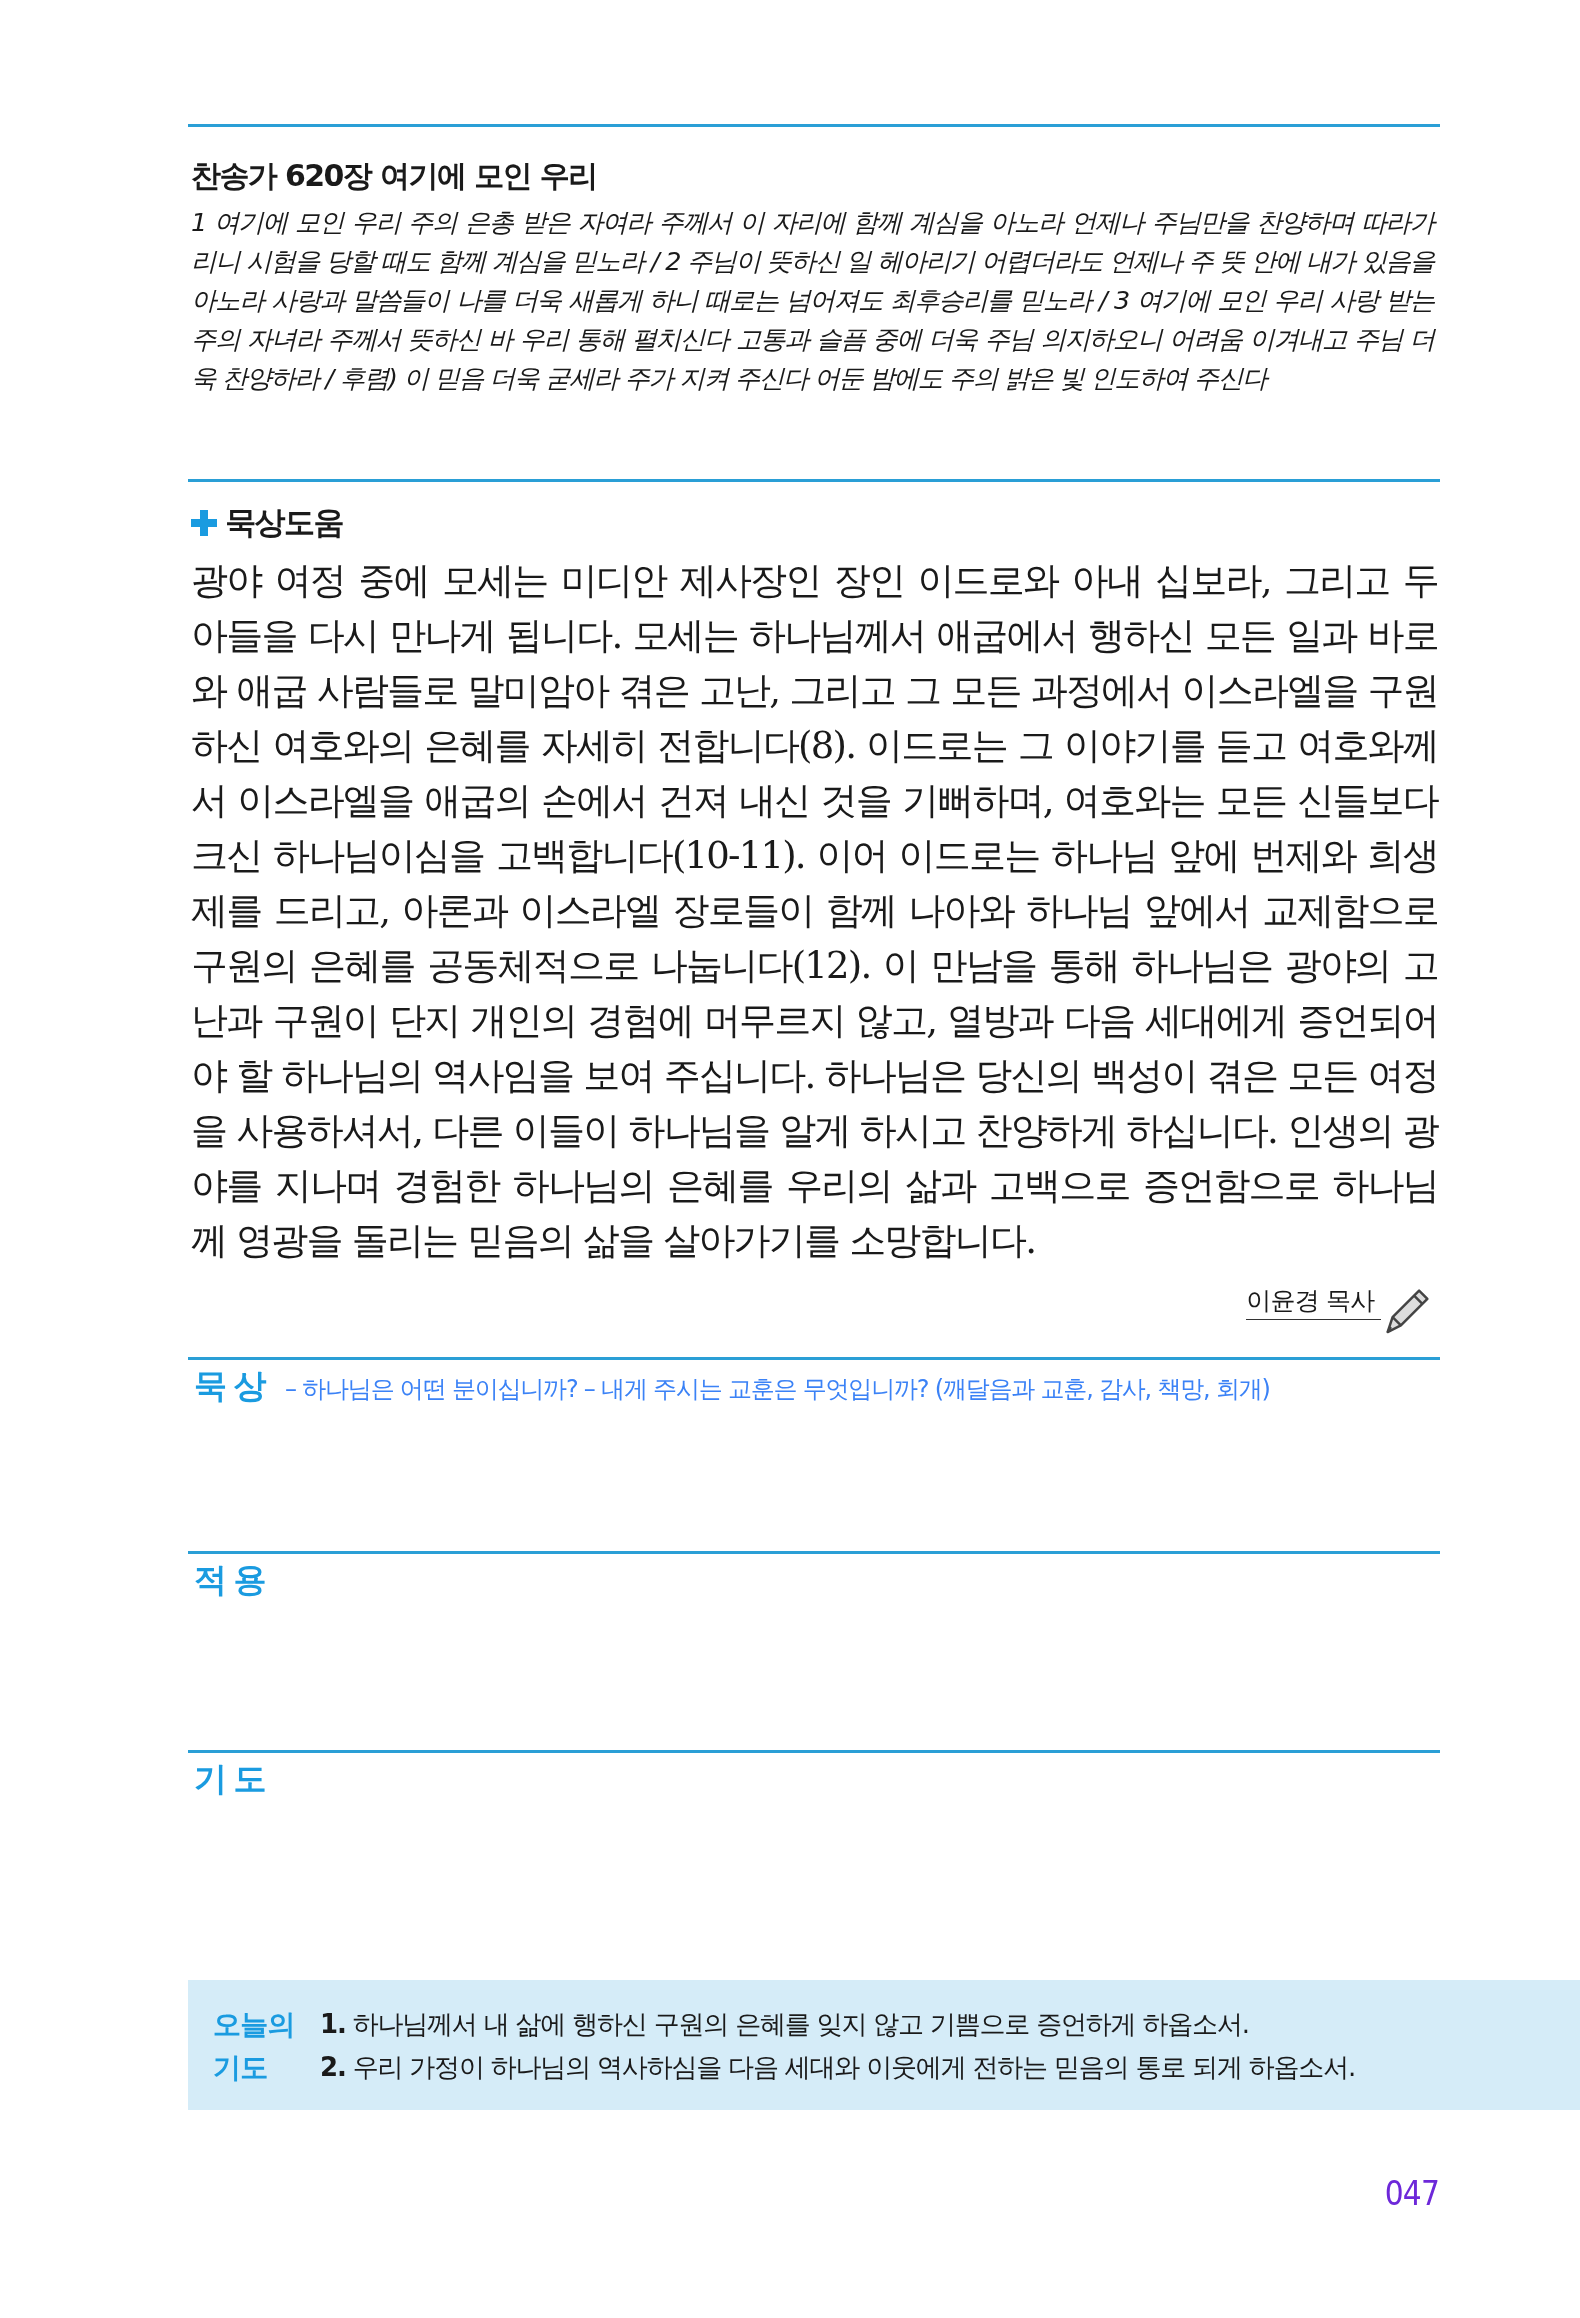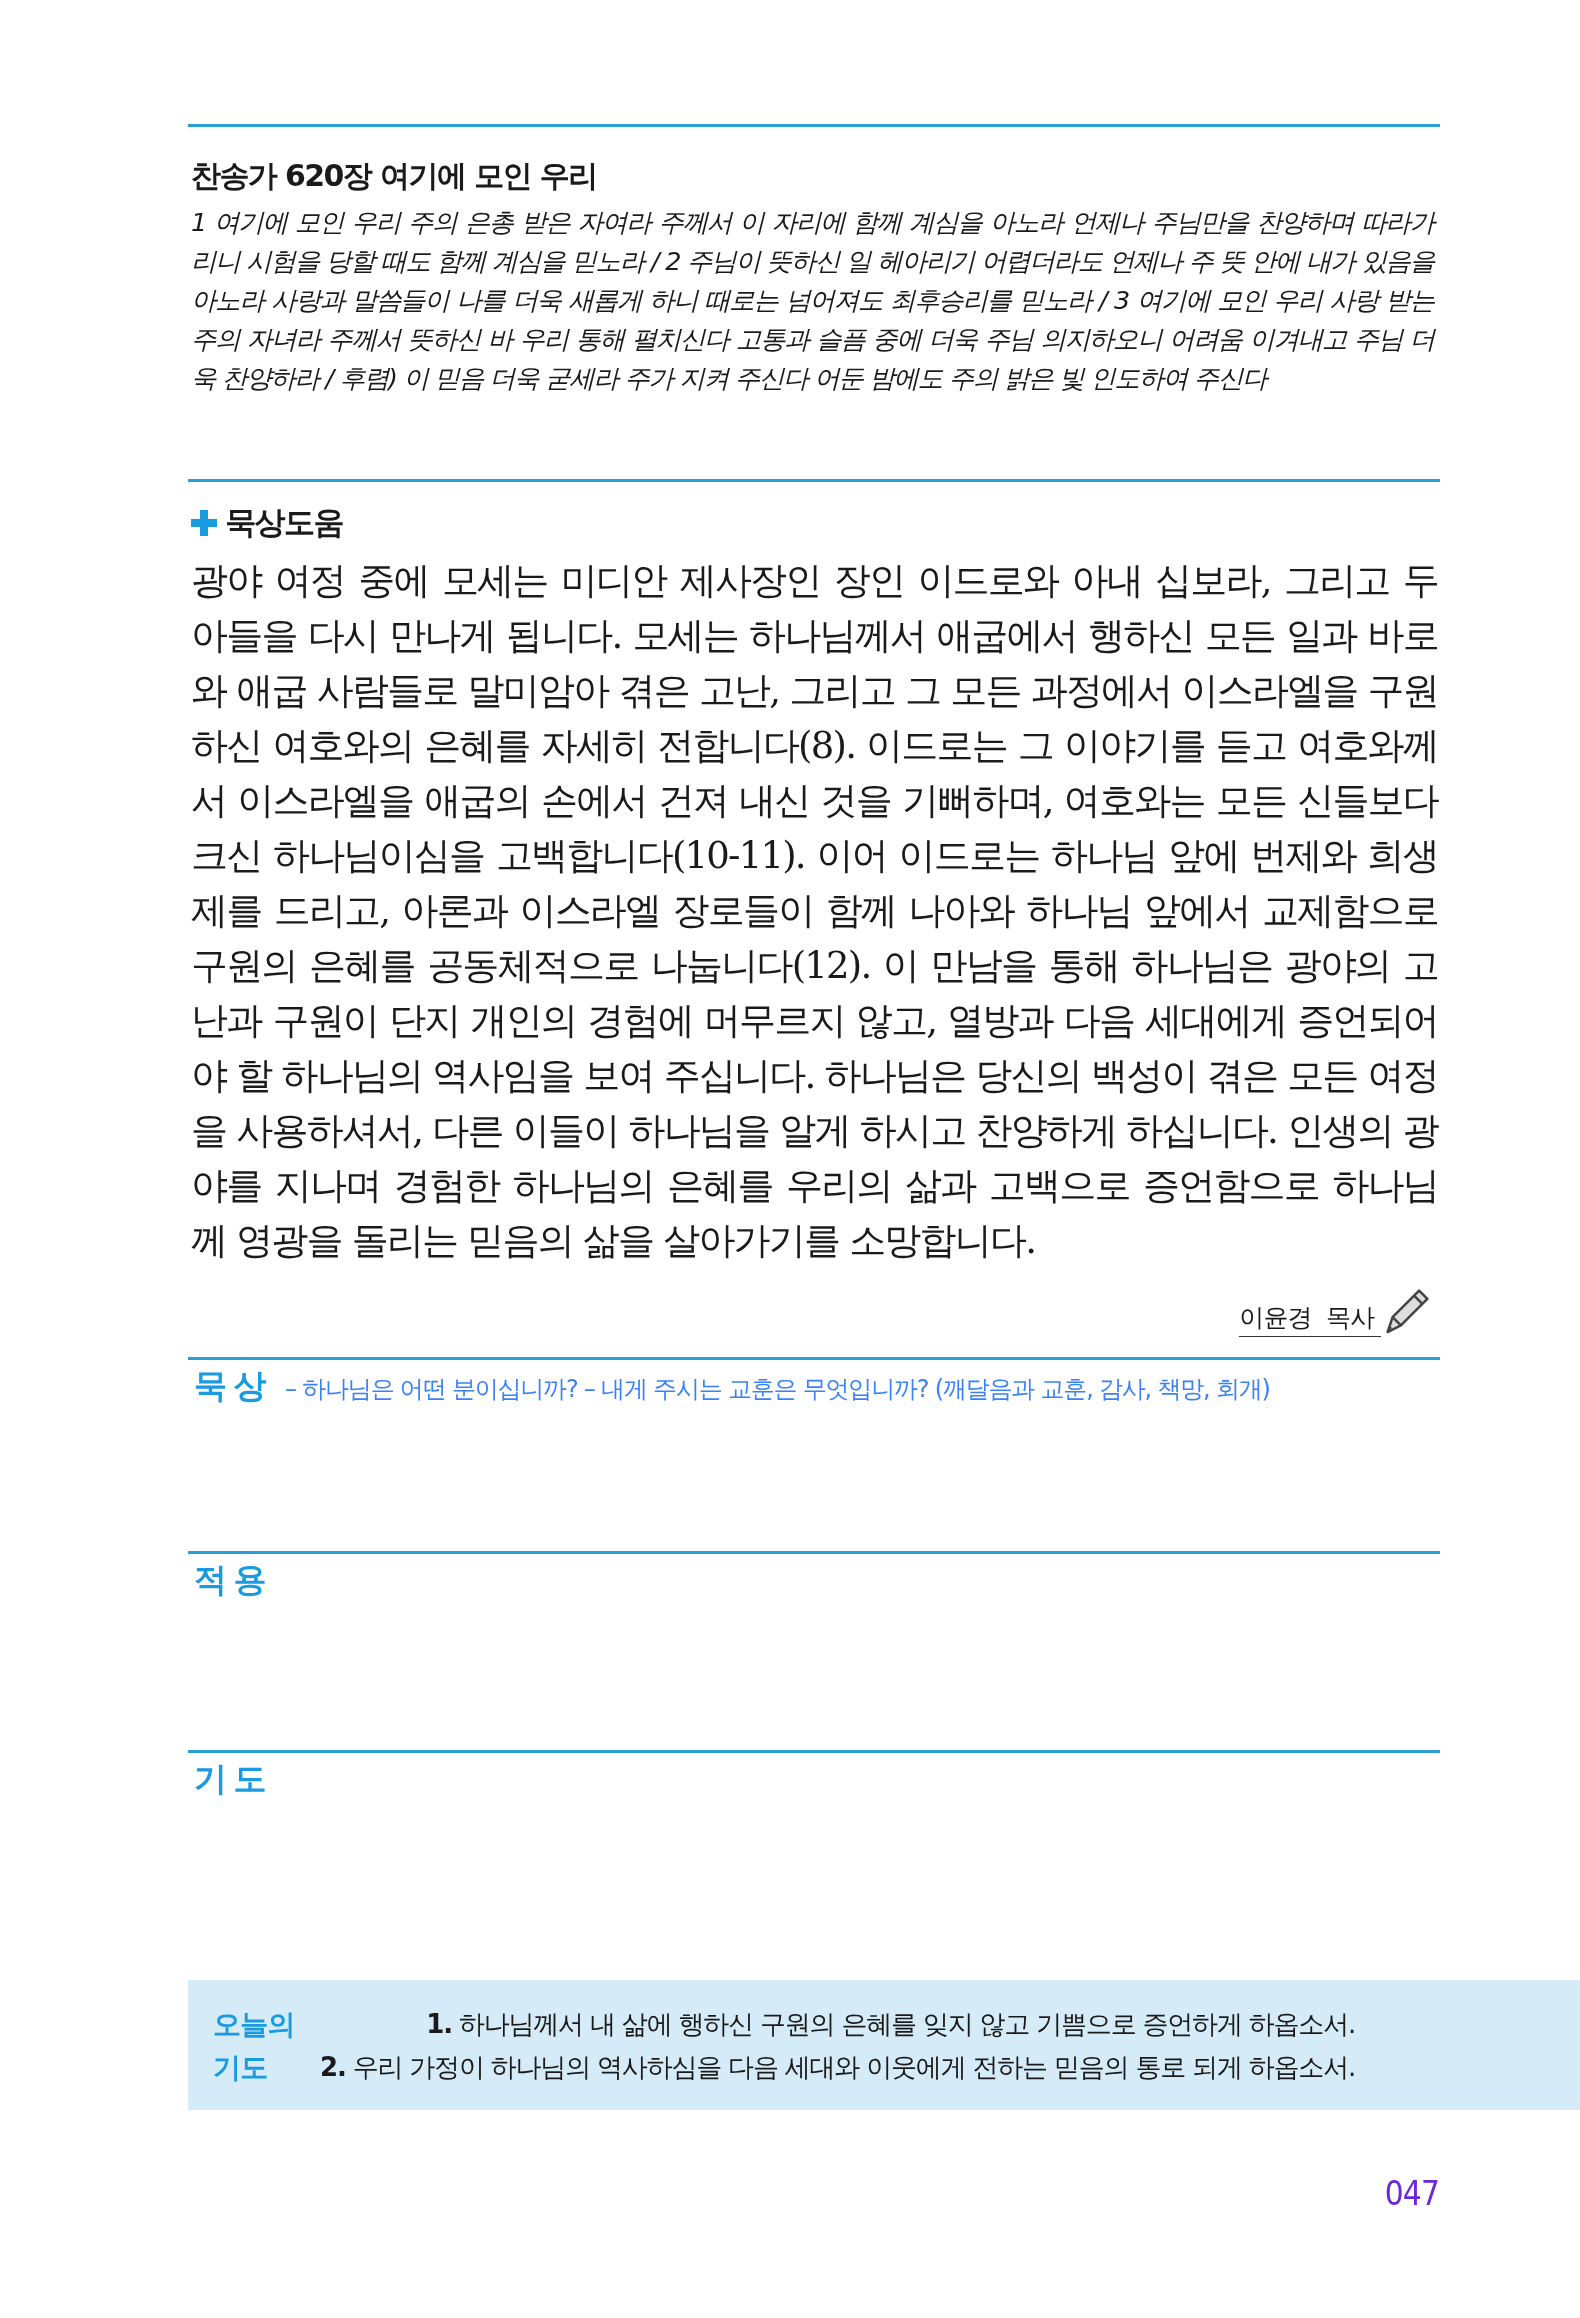--- a/index.html
+++ b/index.html
@@ -10,28 +10,28 @@
   .hymn-title { font-size: 30px; font-weight: bold; letter-spacing: -1.6px; margin: 0 0 6.6px 0; line-height: 41px; }
   .hymn-body { font-size: 25.5px; line-height: 39px; letter-spacing: -1.3px; margin: 0; text-align: justify; font-style: italic; }
   .med-head { position: absolute; left: 191px; top: 502px; display: flex; align-items: center; gap: 8.2px; }
   .plus { width: 26px; height: 26px; position: relative; }
   .plus::before, .plus::after { content: ""; position: absolute; background: #1a9be0; }
   .plus::before { left: 9px; top: 0; width: 8.2px; height: 26px; }
   .plus::after { left: 0; top: 9px; width: 26px; height: 8.2px; }
   .med-title { font-size: 31px; font-weight: bold; letter-spacing: -1.6px; }
   .med-body { position: absolute; left: 191px; top: 553px; width: 1247px; font-family: "DejaVu Serif", "Liberation Serif", serif;
               font-size: 37px; line-height: 55px; letter-spacing: -1.8px; text-align: justify; margin: 0; }
-  .author { position: absolute; right: 147px; top: 1284px; display: flex; align-items: flex-end; gap: 0; font-family: Liberation Mono, monospace; }
+  .author { position: absolute; right: 147px; top: 1284px; display: flex; align-items: flex-start; gap: 0; }
   .author-name { font-size: 25px; letter-spacing: -0.8px; border-bottom: 1.6px solid #333; padding-bottom: 1.6px; padding-right: 6.6px; }
   .pencil { width: 53px; height: 53px; }
   .sec-label { position: absolute; left: 194px; font-size: 33px; font-weight: bold; color: #1a9be0; letter-spacing: 6.6px; }
   .muksang-q { position: absolute; left: 285px; top: 1373px; font-size: 24px; letter-spacing: -1.2px; color: #3b82f6; }
   .prayer-box { position: absolute; left: 188px; top: 1980px; width: 1408px; height: 130px; background: #d5ecf8; }
   .prayer-label { position: absolute; left: 25px; top: 23px; font-size: 28px; font-weight: bold; color: #1a9be0; line-height: 43px; letter-spacing: -0.8px; }
-  .prayer-items { position: absolute; left: 132px; top: 23px; font-size: 26px; line-height: 43px; letter-spacing: -1.2px; text-align: right; }
+  .prayer-items { position: absolute; left: 132px; top: 23px; font-size: 26px; line-height: 43px; letter-spacing: -1.2px; }
   .prayer-items b { font-weight: bold; }
   .page-num { position: absolute; right: 142px; top: 2174px; font-size: 33px; color: #6d28d9; letter-spacing: -0.8px; font-family: "DejaVu Sans Condensed", "DejaVu Sans", sans-serif; }
 </style>
 </head>
 <body>
 
 <div class="rule" style="top:124px;"></div>
 
 <section class="hymn">
   <h2 class="hymn-title">찬송가 620장 여기에 모인 우리</h2>

